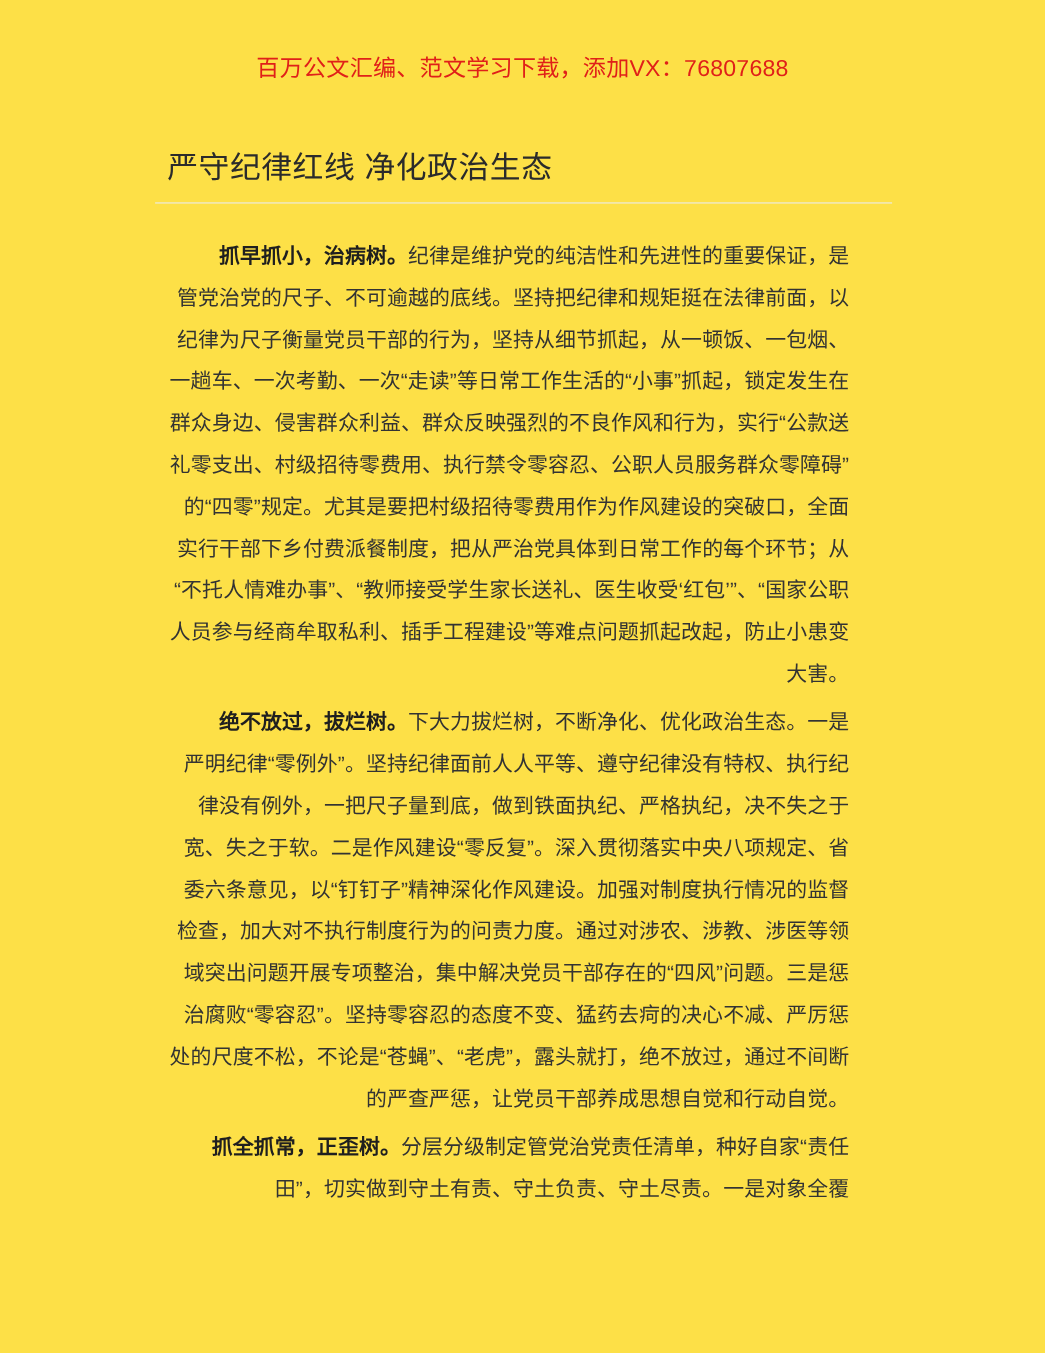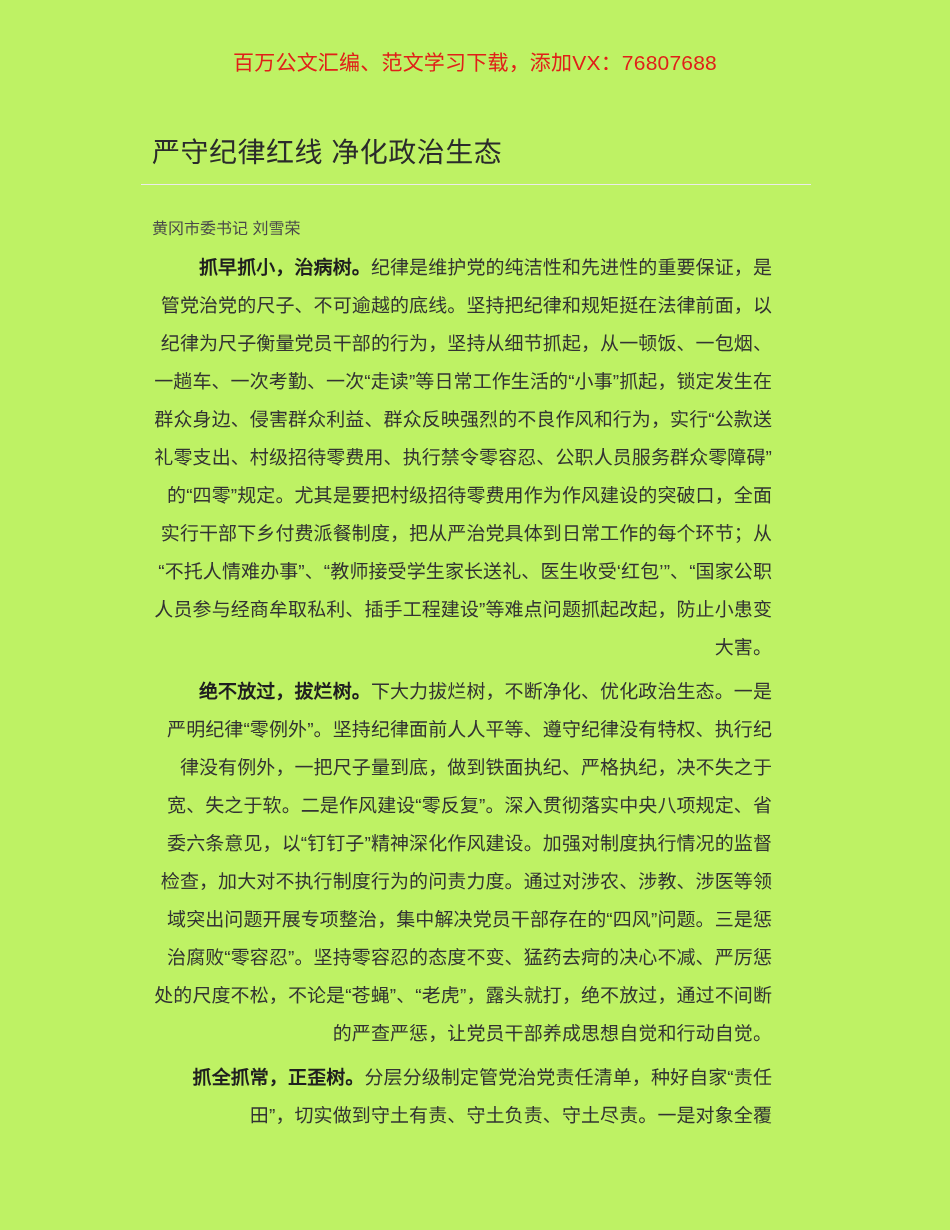--- a/index.html
+++ b/index.html
@@ -13,21 +13,21 @@
     height: 1230px;
     overflow: hidden;
     font-family: "Liberation Sans", "DejaVu Sans", sans-serif;
     -webkit-font-smoothing: antialiased;
   }
 
   .page {
     position: relative;
     width: 950px;
     height: 1230px;
-    background: #bef264;
+    background: #fde047;
     box-sizing: border-box;
   }
 
   
   .promo-banner {
     position: absolute;
     top: 48px;
     left: 0;
     width: 950px;
     text-align: center;
@@ -104,21 +104,20 @@
 <div class="page">
 
   <div class="promo-banner">百万公文汇编、范文学习下载，添加VX：76807688</div>
 
   <h1 class="doc-title">严守纪律红线 净化政治生态</h1>
 
   <div class="title-divider"></div>
 
   <div class="content">
 
-    <p class="byline">黄冈市委书记 刘雪荣</p>
 
     <p class="body-para">
       <span class="lead">抓早抓小，治病树。</span><span>纪律是维护党的纯洁性和先进性的重要保证，是管党治党的尺子、不可逾越的底线。坚持把纪律和规矩挺在法律前面，以纪律为尺子衡量党员干部的行为，坚持从细节抓起，从一顿饭、一包烟、一趟车、一次考勤、一次“走读”等日常工作生活的“小事”抓起，锁定发生在群众身边、侵害群众利益、群众反映强烈的不良作风和行为，实行“公款送礼零支出、村级招待零费用、执行禁令零容忍、公职人员服务群众零障碍”的“四零”规定。尤其是要把村级招待零费用作为作风建设的突破口，全面实行干部下乡付费派餐制度，把从严治党具体到日常工作的每个环节；从“不托人情难办事”、“教师接受学生家长送礼、医生收受‘红包’”、“国家公职人员参与经商牟取私利、插手工程建设”等难点问题抓起改起，防止小患变大害。</span>
     </p>
 
     <p class="body-para">
       <span class="lead">绝不放过，拔烂树。</span><span>下大力拔烂树，不断净化、优化政治生态。一是严明纪律“零例外”。坚持纪律面前人人平等、遵守纪律没有特权、执行纪律没有例外，一把尺子量到底，做到铁面执纪、严格执纪，决不失之于宽、失之于软。二是作风建设“零反复”。深入贯彻落实中央八项规定、省委六条意见，以“钉钉子”精神深化作风建设。加强对制度执行情况的监督检查，加大对不执行制度行为的问责力度。通过对涉农、涉教、涉医等领域突出问题开展专项整治，集中解决党员干部存在的“四风”问题。三是惩治腐败“零容忍”。坚持零容忍的态度不变、猛药去疴的决心不减、严厉惩处的尺度不松，不论是“苍蝇”、“老虎”，露头就打，绝不放过，通过不间断的严查严惩，让党员干部养成思想自觉和行动自觉。</span>
     </p>
 
     <p class="body-para">

